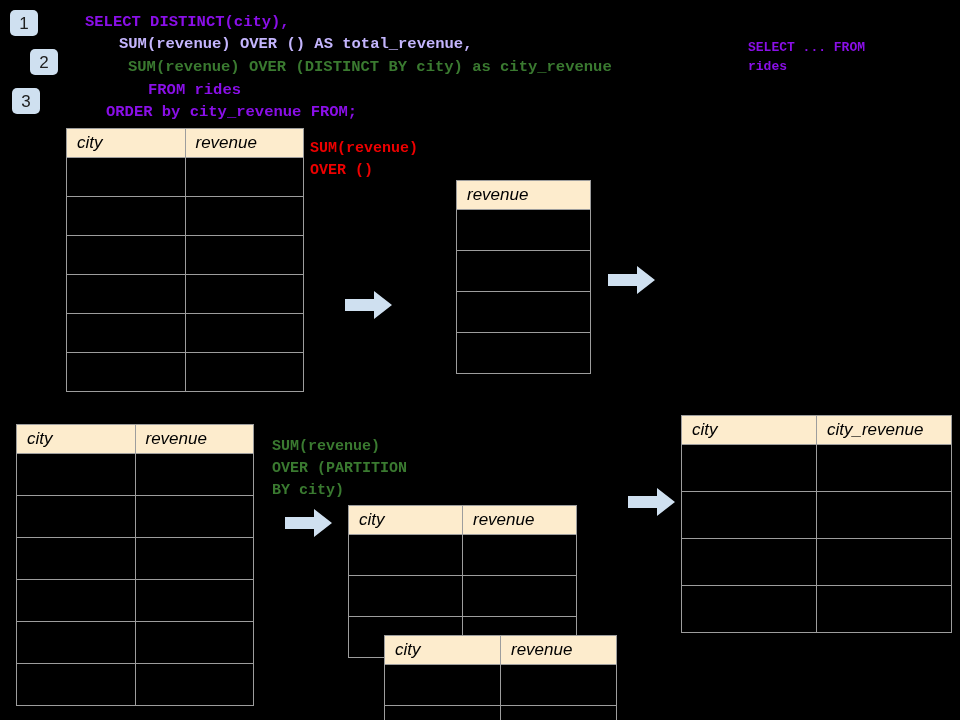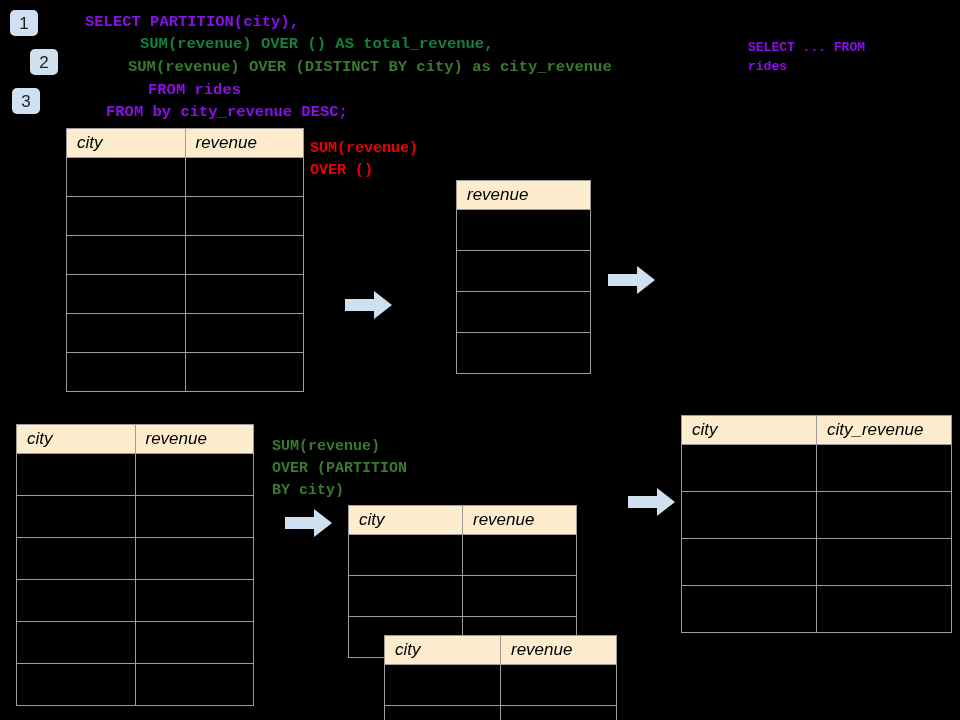--- a/index.html
+++ b/index.html
@@ -267,25 +267,25 @@
           <polygon points="0,9 29,9 29,1 47,15 29,29 29,21 0,21" fill="#cfe0f0"></polygon>
         </svg></div>
       <div class="arrow" style="left: 285px; top: 508px; width: 48px; height: 30px;"><svg width="48" height="30" viewBox="0 0 48 30" xmlns="http://www.w3.org/2000/svg">
           <polygon points="0,9 29,9 29,1 47,15 29,29 29,21 0,21" fill="#cfe0f0"></polygon>
         </svg></div>
       <div class="arrow" style="left: 628px; top: 487px; width: 48px; height: 30px;"><svg width="48" height="30" viewBox="0 0 48 30" xmlns="http://www.w3.org/2000/svg">
           <polygon points="0,9 29,9 29,1 47,15 29,29 29,21 0,21" fill="#cfe0f0"></polygon>
         </svg></div>
     </div>
   <div id="code-layer">
-      <div class="code" style="left: 85px; top: 12px; color: rgb(138, 15, 232);">SELECT PARTITION(city),</div>
-      <div class="code" style="left: 140px; top: 34px; color: #15803d;">SUM(revenue) OVER () AS total_revenue,</div>
+      <div class="code" style="left: 85px; top: 12px; color: rgb(138, 15, 232);">SELECT DISTINCT(city),</div>
+      <div class="code" style="left: 119px; top: 34px; color: #c4b5fd;">SUM(revenue) OVER () AS total_revenue,</div>
       <div class="code" style="left: 128px; top: 57px; color: rgb(58, 122, 48);">SUM(revenue) OVER (DISTINCT BY city) as city_revenue</div>
       <div class="code" style="left: 106px; top: 80px; color: rgb(138, 15, 232); margin-left: 42px;">FROM rides</div>
-      <div class="code" style="left: 106px; top: 102px; color: rgb(138, 15, 232);">FROM by city_revenue DESC;</div>
+      <div class="code" style="left: 106px; top: 102px; color: rgb(138, 15, 232);">ORDER by city_revenue FROM;</div>
       <div class="code small" style="left: 748px; top: 38px; color: rgb(138, 15, 232);">SELECT ... FROM
 rides</div>
     </div>
   <div id="anno-layer">
       <div class="code anno" style="left: 310px; top: 138px; color: rgb(238, 0, 0);">SUM(revenue)
 OVER ()</div>
       <div class="code anno" style="left: 272px; top: 436px; color: rgb(58, 122, 48);">SUM(revenue)
 OVER (PARTITION
 BY city)</div>
     </div>

